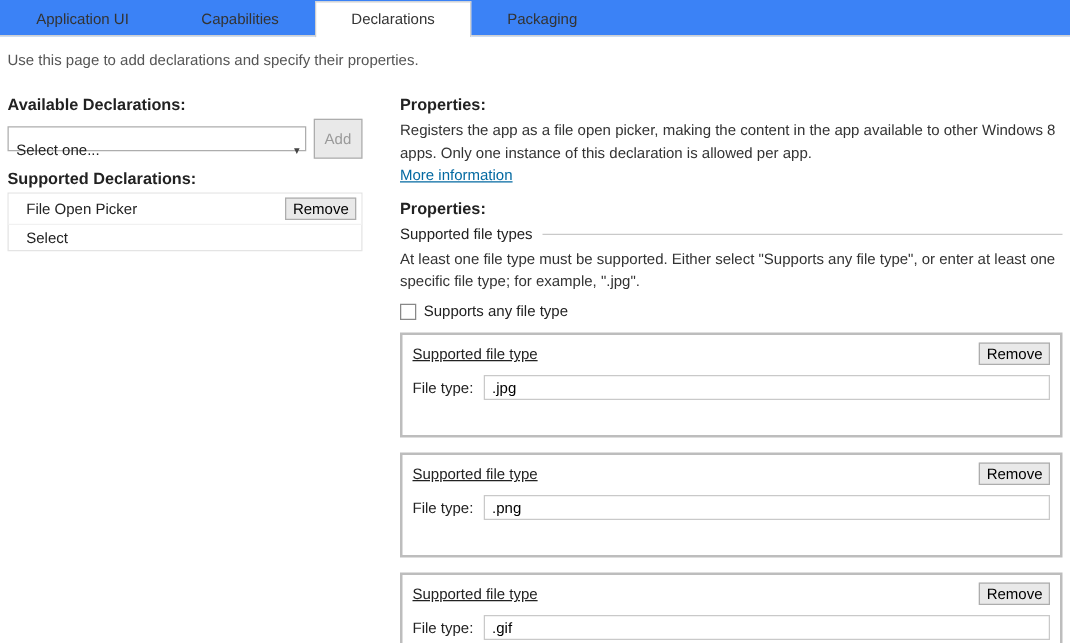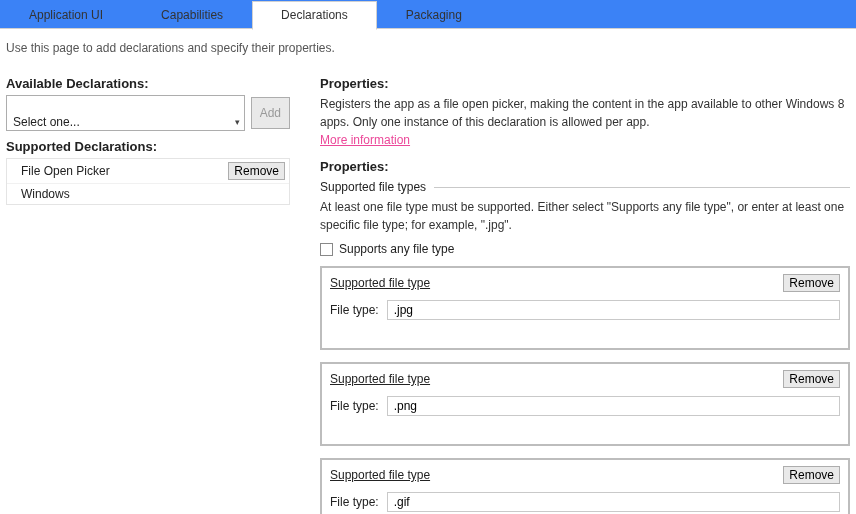--- a/index.html
+++ b/index.html
@@ -54,21 +54,21 @@
 
   .h { font-weight: 600; font-size: 13px; margin: 6px 0 4px 0; }
   .h2 { font-weight: 600; font-size: 13px; margin: 4px 0 4px 0; }
 
   .avail-row { display: flex; align-items: center; gap: 6px; margin-bottom: 8px; }
   .select {
     flex: 1;
     display: flex; align-items: center; justify-content: space-between;
     border: 1px solid #adadad;
     background: #fff;
-    height: 36px;
+    height: 20px;
     padding: 17px 4px 0 6px;
     font-size: 12px;
     cursor: pointer;
   }
   .chev { font-size: 9px; color: #444; }
   .btn {
     border: 1px solid #adadad;
     background: #e9e9e9;
     height: 32px;
     padding: 0 8px;
@@ -83,21 +83,21 @@
   .decl-item {
     display: flex; align-items: center; justify-content: space-between;
     padding: 3px 4px 3px 14px;
     font-size: 12px;
     border-bottom: 1px solid #f1f1f1;
   }
   .decl-item:last-child { border-bottom: none; }
   .decl-item.selected { background: #fff; }
 
   .desc-text { color: #333; line-height: 1.5; margin: 2px 0 2px 0; }
-  a.more { color: #ec4899; text-decoration: underline; cursor: pointer; }
+  a.more { color: #0369a1; text-decoration: underline; cursor: pointer; }
 
   .section-title-row {
     display: flex; align-items: center;
     margin: 6px 0 4px 0;
     gap: 8px;
   }
   .section-title-row .label { white-space: nowrap; }
   .hr { flex: 1; height: 1px; background: #c9c9c9; }
 
   .help-text { color: #333; line-height: 1.5; }
@@ -156,21 +156,21 @@
         <button class="btn" disabled=""><span>Add</span></button>
       </div>
 
       <div class="h">Supported Declarations:</div>
       <div class="decl-list">
         <div class="decl-item selected">
           <span>File Open Picker</span>
           <button class="btn small"><span>Remove</span></button>
         </div>
         <div class="decl-item">
-          <span>Windows</span>
+          <span>Select</span>
         </div>
       </div>
     </div>
 
     <div class="right-col">
       <div class="h">Properties:</div>
       <div class="desc-text">Registers the app as a file open picker, making the content in the app available to other Windows 8 apps. Only one instance of this declaration is allowed per app.</div>
       <a class="more">More information</a>
 
       <div class="h2" style="margin-top:12px">Properties:</div>

